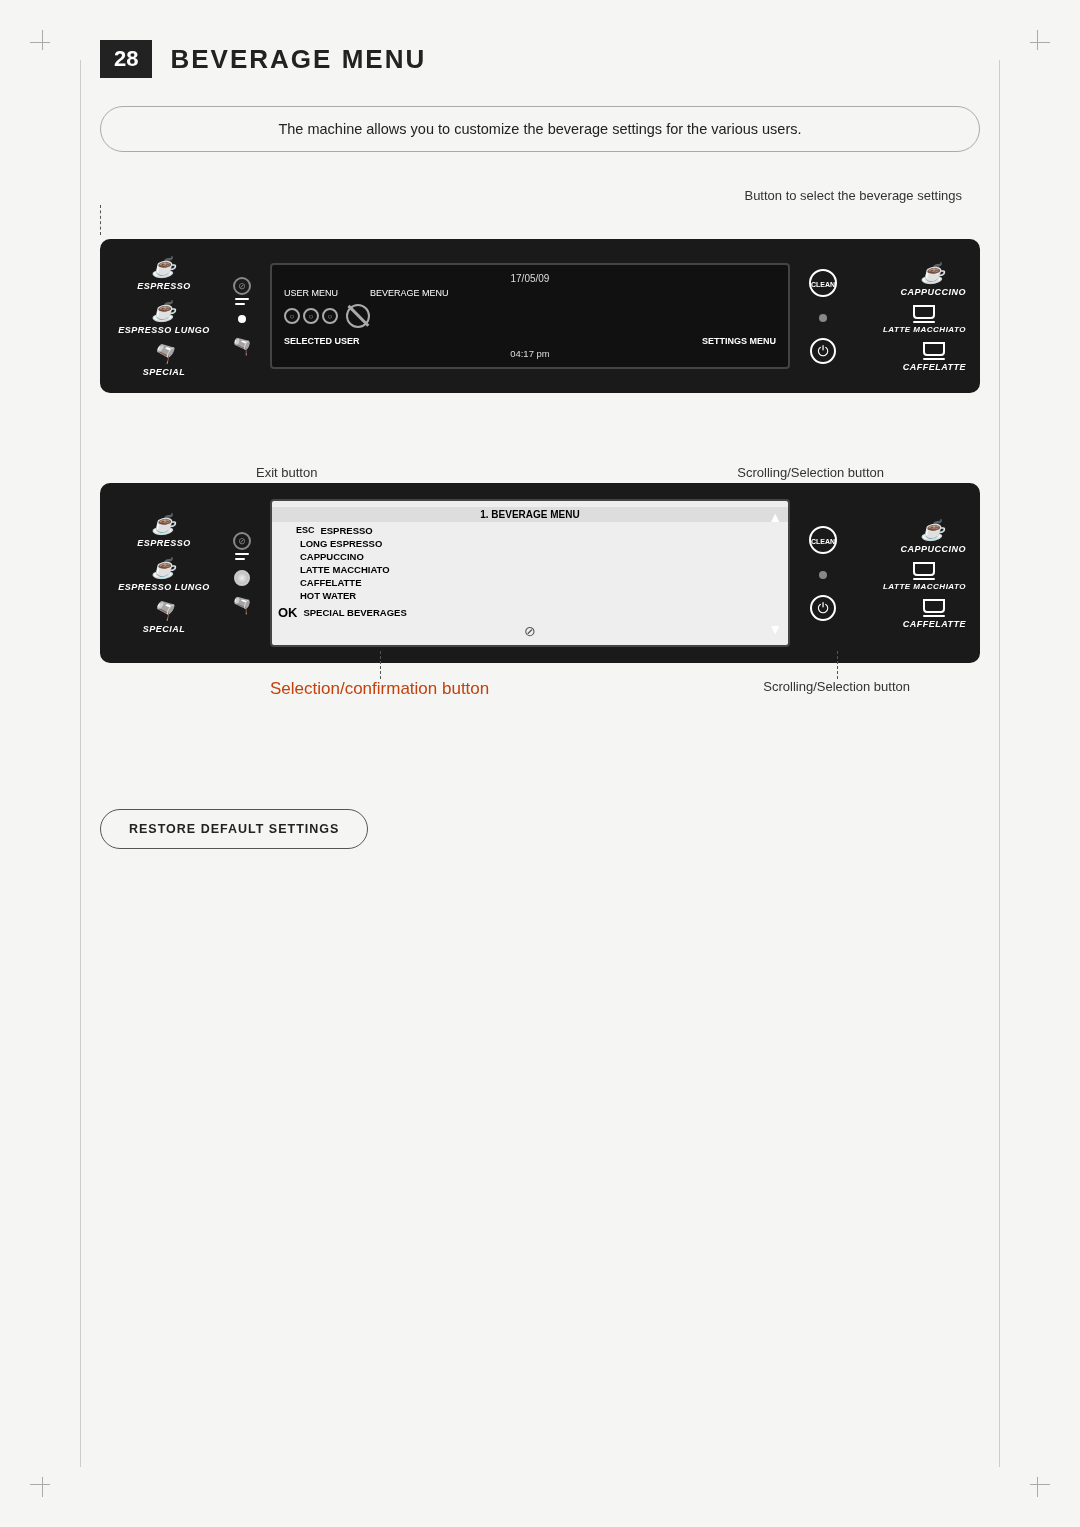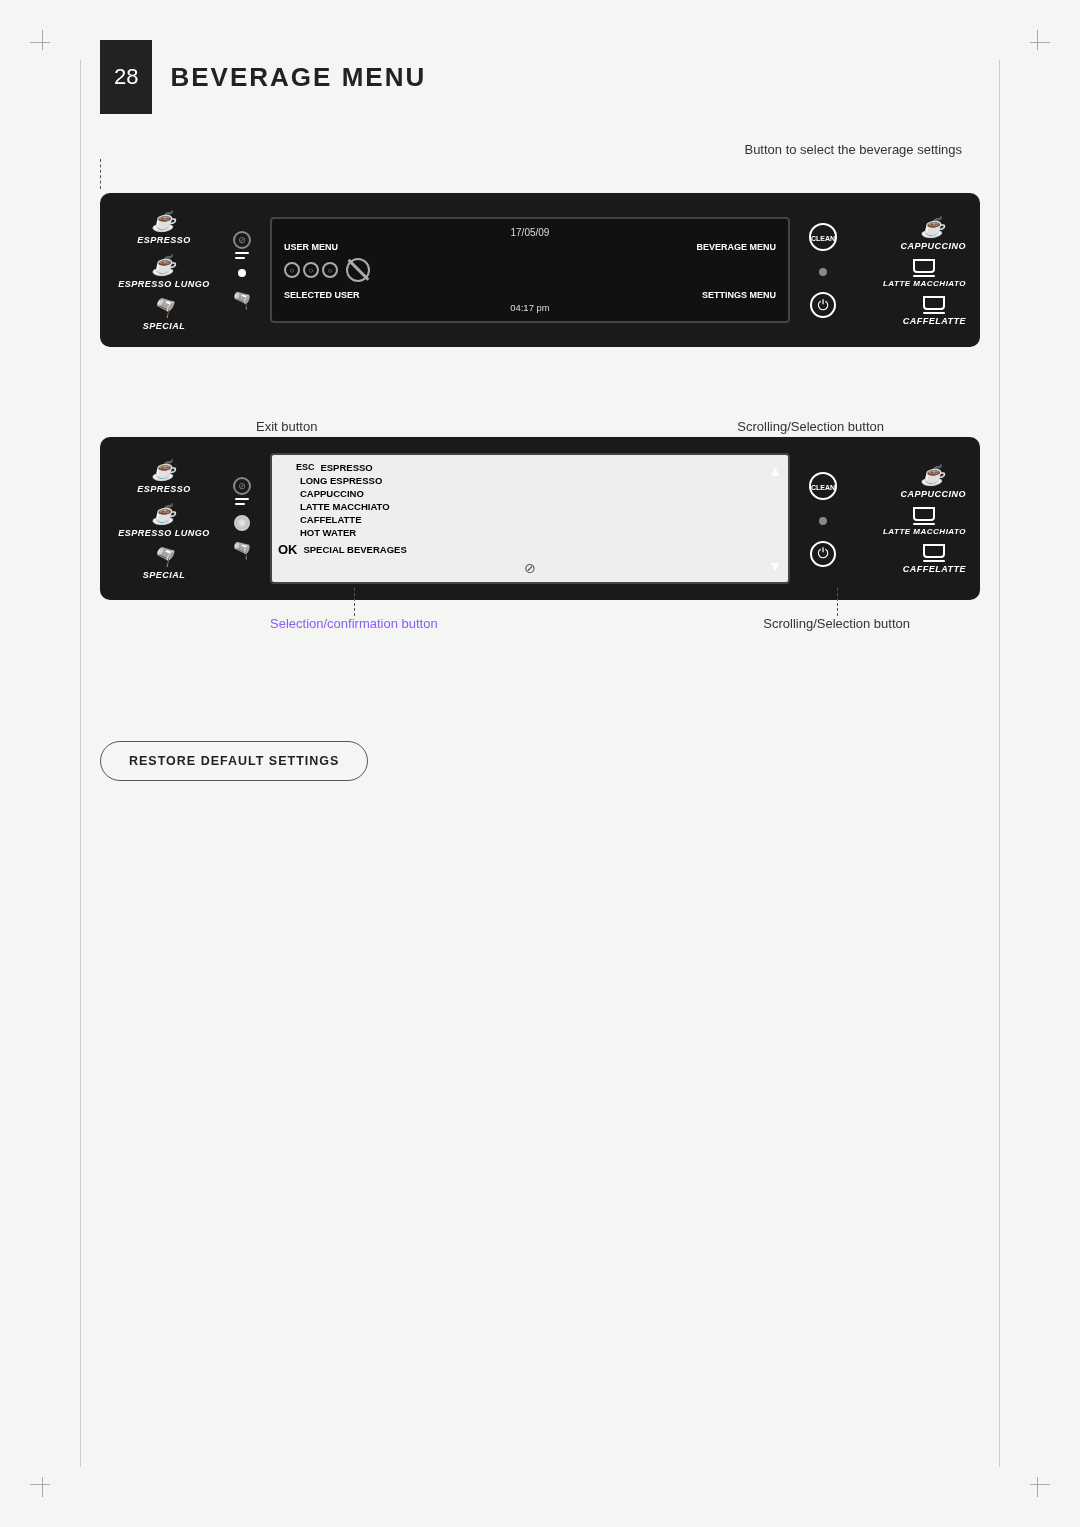--- a/index.html
+++ b/index.html
@@ -38,22 +38,22 @@
     
     .page-header {
       display: flex;
       align-items: center;
       margin-bottom: 28px;
     }
     .page-number-box {
       background: #222;
       color: #fff;
       font-size: 22px;
-      font-weight: normal;
-      padding: 24px 14px;
+      font-weight: bold;
+      padding: 6px 14px;
       margin-right: 18px;
     }
     .page-title {
       font-size: 26px;
       font-weight: 900;
       letter-spacing: 2px;
       color: #222;
       text-transform: uppercase;
     }
 
@@ -144,23 +144,22 @@
 
     .display-date {
       text-align: center;
       font-size: 10px;
       color: #ddd;
       margin-bottom: 4px;
     }
 
     .display-row {
       display: flex;
-      justify-content: space-between;
       font-size: 9.5px;
-      font-weight: bold;
+      font-weight: normal;
       color: #fff;
       gap: 32px;
     }
 
     .display-icons {
       display: flex;
       align-items: center;
       gap: 8px;
       padding: 6px 0;
     }
@@ -400,20 +399,23 @@
 <div class="margin-left"></div>
 <div class="margin-right"></div>
 
 <div class="content-area">
 
   <div class="page-header">
     <div class="page-number-box">28</div>
     <span class="page-title">BEVERAGE MENU</span>
   </div>
 
+  <div class="intro-box">
+    <span>The machine allows you to customize the beverage settings for the various users.</span>
+  </div>
 
   <div style="display:flex; justify-content:flex-end; margin-bottom:2px; padding-right:18px;">
     <span style="font-size:13px;color:#333;">Button to select the beverage settings</span>
   </div>
   <div class="dashed-line-right"></div>
 
   <div class="machine-panel">
 
     <div class="machine-left">
       <div class="bev-btn">
@@ -548,20 +550,21 @@
       </div>
 
       <div style="width:16px;height:16px;background:#fff;border-radius:50;border:2px solid #ccc;background:radial-gradient(circle,#eee,#aaa);border-radius:50%;"></div>
       <div style="display:flex;flex-direction:column;align-items:center;gap:3px;">
         <span style="font-size:16px;color:#aaa;">🫗</span>
       </div>
     </div>
 
     <div class="display-menu-wrap" style="margin:0 8px;">
       <div class="display-menu">
+        <div class="menu-title">1. BEVERAGE MENU</div>
         <div class="menu-esc-row">
           <span class="menu-esc">ESC</span>
           <span class="menu-item-bold">ESPRESSO</span>
         </div>
         <div class="menu-item">LONG ESPRESSO</div>
         <div class="menu-item">CAPPUCCINO</div>
         <div class="menu-item">LATTE MACCHIATO</div>
         <div class="menu-item">CAFFELATTE</div>
         <div class="menu-item">HOT WATER</div>
         <div class="menu-ok-row">
@@ -605,21 +608,21 @@
           <div style="width:22px;height:14px;border:2px solid #fff;border-radius:0 0 4px 4px;"></div>
           <div style="width:22px;height:2px;background:#fff;margin-top:2px;border-radius:1px;"></div>
         </div>
         <span>CAFFELATTE</span>
       </div>
     </div>
   </div>
 
   <div class="bottom-annotations">
     <div class="bottom-annot bottom-annot-left" style="margin-left:160px;">
-      <span style="font-size:13px;color:#8b5cf6;">Selection/confirmation button</span>
+      <span style="font-size:17px;color:#c2410c;">Selection/confirmation button</span>
     </div>
     <div class="bottom-annot bottom-annot-right" style="margin-right:60px;">
       <span style="font-size:13px;color:#333;">Scrolling/Selection button</span>
     </div>
   </div>
 
   <div style="height:50px;"></div>
 
   <div class="restore-section">
     <div class="restore-btn">RESTORE DEFAULT SETTINGS</div>

